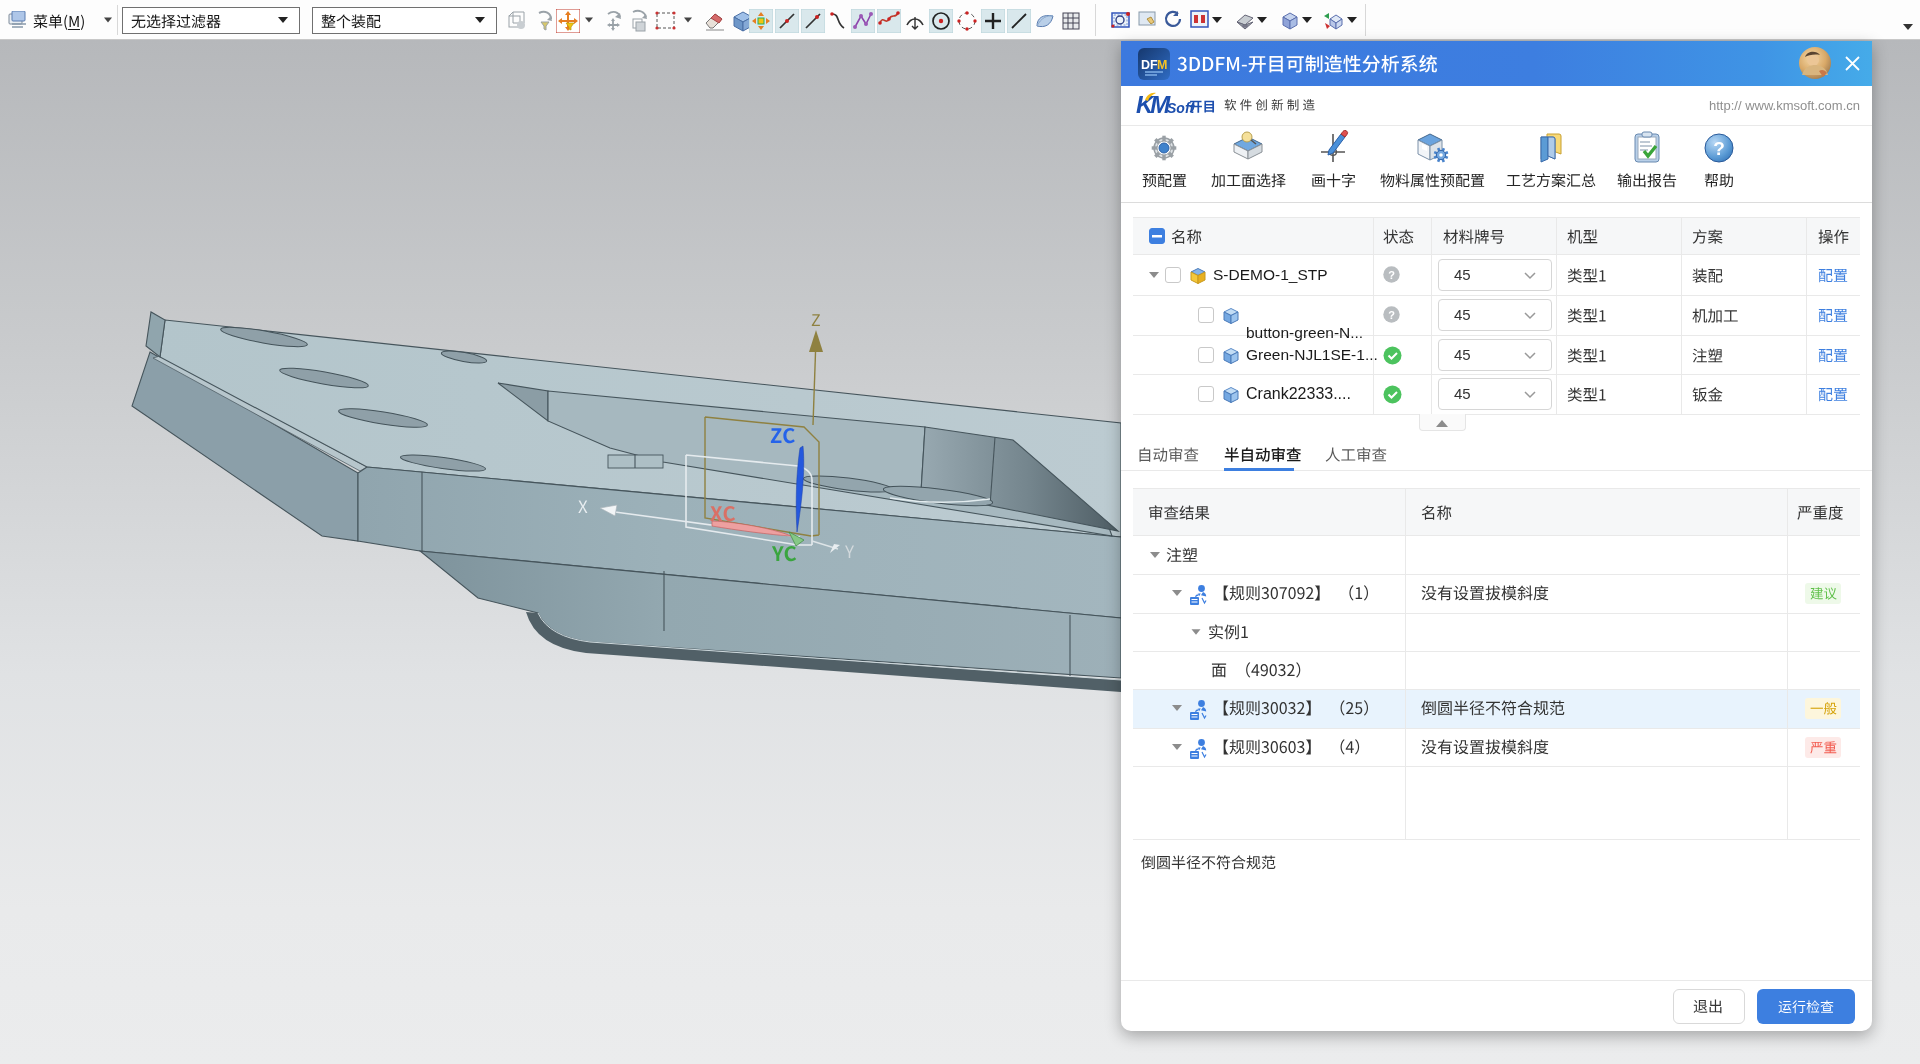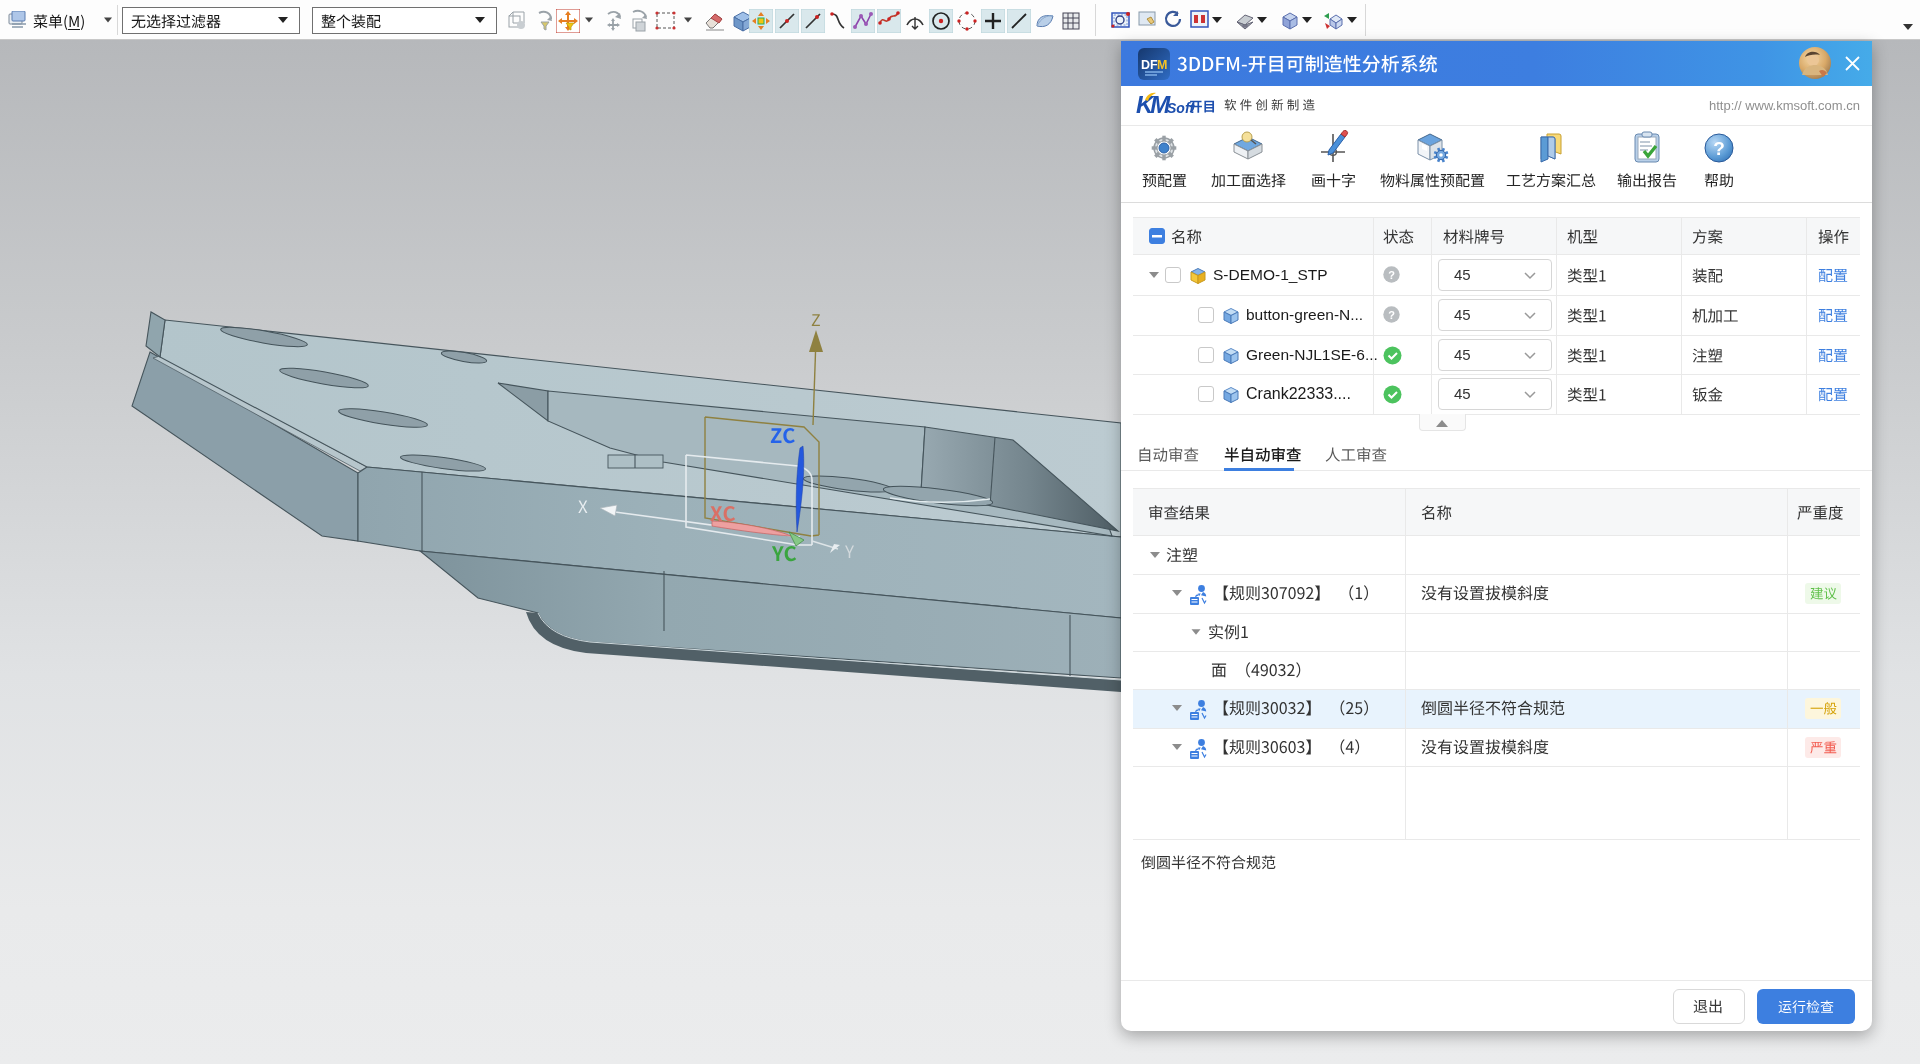--- a/index.html
+++ b/index.html
@@ -398,37 +398,37 @@
     <div class="abs" style="left:1454px;top:266px;font-size:15px;color:#333">45</div>
     <svg class="abs" style="left:1524px;top:272px" width="12" height="8">
       <path d="M1 1l5 5 5-5" stroke="#999" stroke-width="1.5" fill="none"></path>
     </svg>
     <div class="chk" style="left:1198px;top:307px"></div>
     <svg class="abs" style="left:1222px;top:307px" width="18" height="17">
       <path d="M2 5l7-3.5L16 5 9 8.5z" fill="#c3ddf5" stroke="#5a8ac8"></path>
       <path d="M2 5v8l7 3.5v-8z" fill="#74a8e2" stroke="#4a7ab8"></path>
       <path d="M16 5v8l-7 3.5v-8z" fill="#9cc4ee" stroke="#4a7ab8"></path>
     </svg>
-    <div class="abs" style="left:1246px;top:306px;font-size:15.5px;color:#1a1a1a">button-green-N...</div>
+    <div class="abs" style="left:1246px;top:324px;font-size:15.5px;color:#1a1a1a">button-green-N...</div>
     <svg class="abs" style="left:1383px;top:306px" width="17" height="17">
       <circle cx="8.5" cy="8.5" r="8.2" fill="#b9bdc0"></circle>
       <text x="8.5" y="12.5" text-anchor="middle" font-family="Liberation Sans" font-size="11" font-weight="bold" fill="#fff">?</text>
     </svg>
     <div class="selbox" style="left:1438px;top:299px"></div>
     <div class="abs" style="left:1454px;top:306px;font-size:15px;color:#333">45</div>
     <svg class="abs" style="left:1524px;top:312px" width="12" height="8">
       <path d="M1 1l5 5 5-5" stroke="#999" stroke-width="1.5" fill="none"></path>
     </svg>
     <div class="chk" style="left:1198px;top:347px"></div>
     <svg class="abs" style="left:1222px;top:347px" width="18" height="17">
       <path d="M2 5l7-3.5L16 5 9 8.5z" fill="#c3ddf5" stroke="#5a8ac8"></path>
       <path d="M2 5v8l7 3.5v-8z" fill="#74a8e2" stroke="#4a7ab8"></path>
       <path d="M16 5v8l-7 3.5v-8z" fill="#9cc4ee" stroke="#4a7ab8"></path>
     </svg>
-    <div class="abs" style="left:1246px;top:346px;font-size:15.5px;color:#1a1a1a">Green-NJL1SE-6...</div>
+    <div class="abs" style="left:1246px;top:346px;font-size:15.5px;color:#1a1a1a">Green-NJL1SE-1...</div>
     <svg class="abs" style="left:1383px;top:346px" width="19" height="19">
       <circle cx="9.5" cy="9.5" r="9" fill="#4cc35e"></circle>
       <path d="M5.5 9.5l3 3 5.5-5.5" stroke="#fff" stroke-width="2" fill="none"></path>
     </svg>
     <div class="selbox" style="left:1438px;top:339px"></div>
     <div class="abs" style="left:1454px;top:346px;font-size:15px;color:#333">45</div>
     <svg class="abs" style="left:1524px;top:352px" width="12" height="8">
       <path d="M1 1l5 5 5-5" stroke="#999" stroke-width="1.5" fill="none"></path>
     </svg>
     <div class="chk" style="left:1198px;top:386px"></div>

